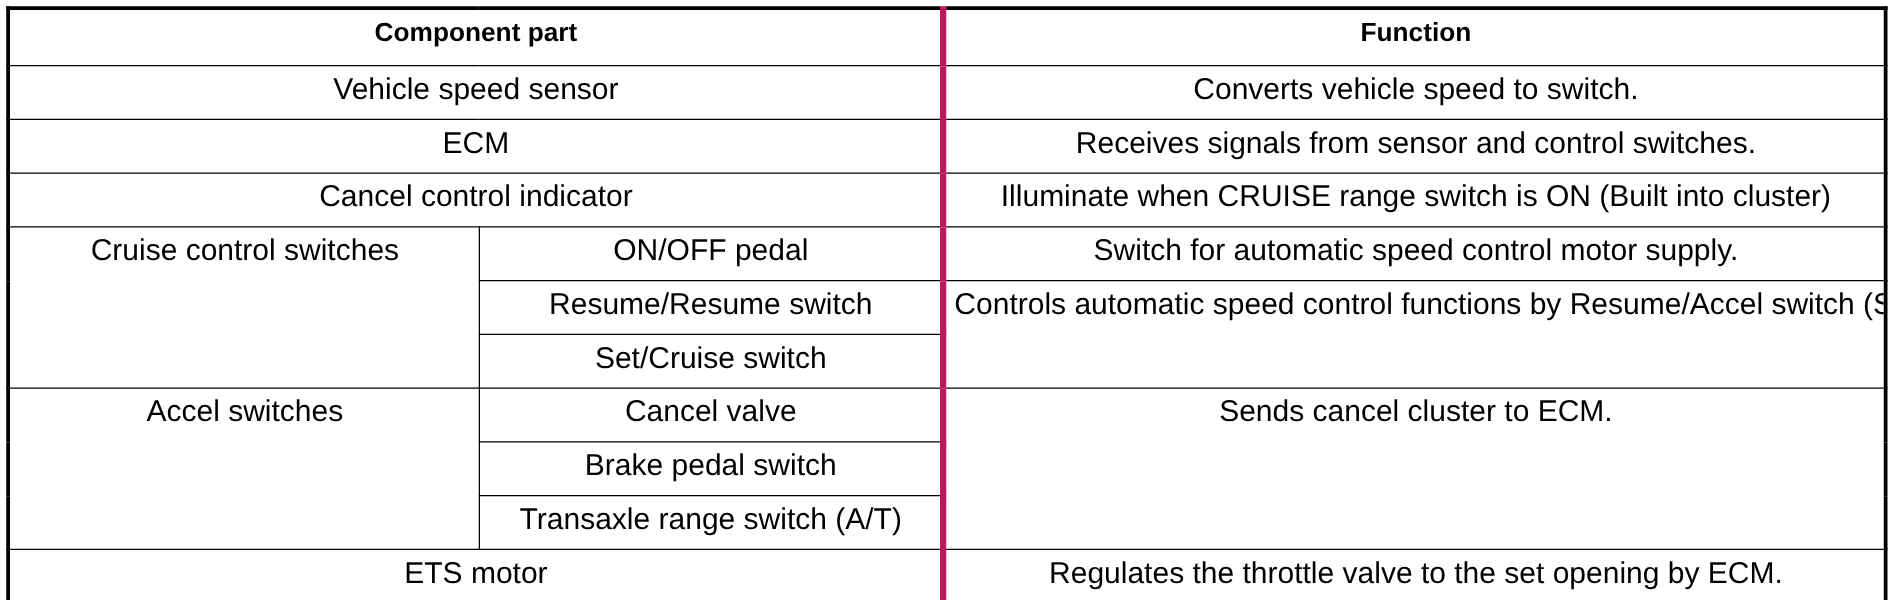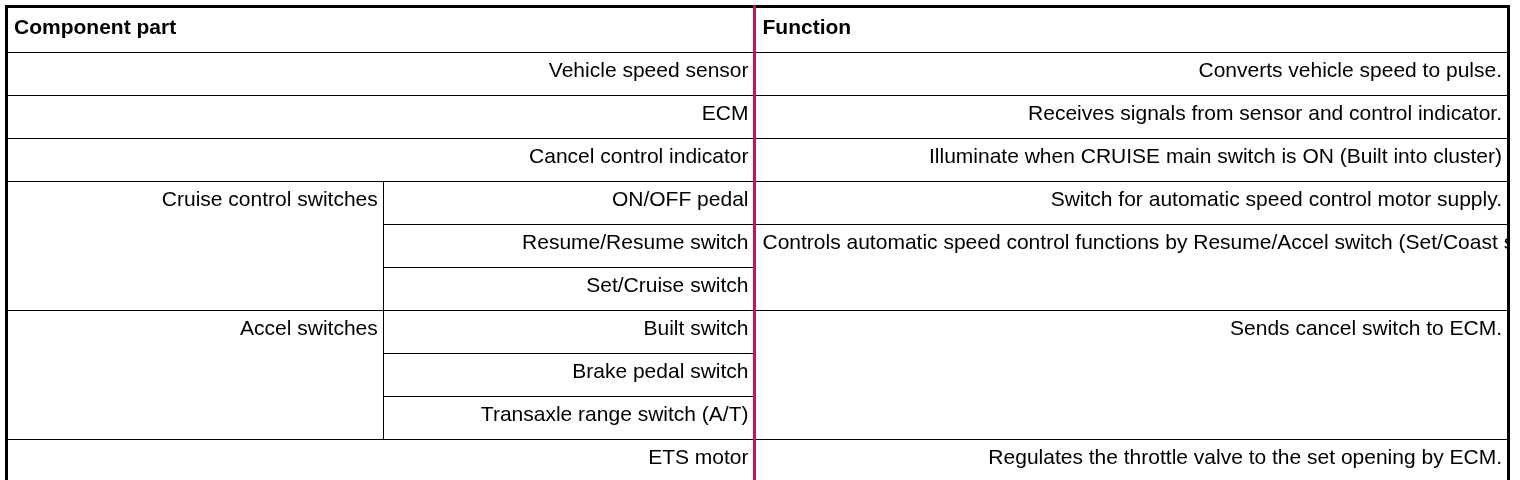--- a/index.html
+++ b/index.html
@@ -31,41 +31,41 @@
     table-layout: fixed;
     background: #ffffff;
     border: 3px solid #000000;
   }
 
   table.spec-table td,
   table.spec-table th {
     border: 1px solid #000000;
     vertical-align: top;
     padding: 4px 5px 4px 6px;
-    font-size: 21px;
+    font-size: 24px;
     line-height: 1.28;
     font-weight: normal;
-    text-align: right;
+    text-align: center;
     background: #ffffff;
     overflow: hidden;
     white-space: nowrap;
   }
 
   table.spec-table th.col-head {
-    text-align: left;
+    text-align: center;
     font-weight: bold;
     font-size: 21px;
     padding-top: 6px;
     padding-bottom: 6px;
     height: 32px;
   }
 
   
   table.spec-table .major-left {
-    border-left: 3px solid #be185d;
+    border-left: 5px solid #be185d;
   }
 
   td.wrap-cell {
     white-space: normal;
   }
 
   tr.body-row > td {
     height: 34px;
   }
 
@@ -97,52 +97,52 @@
       <tr>
         <th class="col-head" colspan="2">Component part</th>
         <th class="col-head major-left">Function</th>
       </tr>
     </thead>
 
     <tbody>
 
       <tr class="body-row">
         <td colspan="2">Vehicle speed sensor</td>
-        <td class="major-left">Converts vehicle speed to pulse.</td>
+        <td class="major-left">Converts vehicle speed to switch.</td>
       </tr>
 
       <tr class="body-row">
         <td colspan="2">ECM</td>
-        <td class="major-left">Receives signals from sensor and control indicator.</td>
+        <td class="major-left">Receives signals from sensor and control switches.</td>
       </tr>
 
       <tr class="body-row">
         <td colspan="2">Cancel control indicator</td>
-        <td class="major-left">Illuminate when CRUISE main switch is ON (Built into cluster)</td>
+        <td class="major-left">Illuminate when CRUISE range switch is ON (Built into cluster)</td>
       </tr>
 
       <tr class="sub-row">
         <td class="group-cell" rowspan="3">Cruise control switches</td>
         <td>ON/OFF pedal</td>
         <td class="major-left">Switch for automatic speed control motor supply.</td>
       </tr>
 
       <tr class="sub-row">
         <td>Resume/Resume switch</td>
         <td class="major-left wrap-cell" rowspan="2">Controls automatic speed control functions by Resume/Accel switch (Set/Coast switch)</td>
       </tr>
 
       <tr class="sub-row">
         <td>Set/Cruise switch</td>
       </tr>
 
       <tr class="sub-row">
         <td class="group-cell" rowspan="3">Accel switches</td>
-        <td>Built switch</td>
-        <td class="major-left" rowspan="3">Sends cancel switch to ECM.</td>
+        <td>Cancel valve</td>
+        <td class="major-left" rowspan="3">Sends cancel cluster to ECM.</td>
       </tr>
 
       <tr class="sub-row">
         <td>Brake pedal switch</td>
       </tr>
 
       <tr class="sub-row">
         <td>Transaxle range switch (A/T)</td>
       </tr>
 

